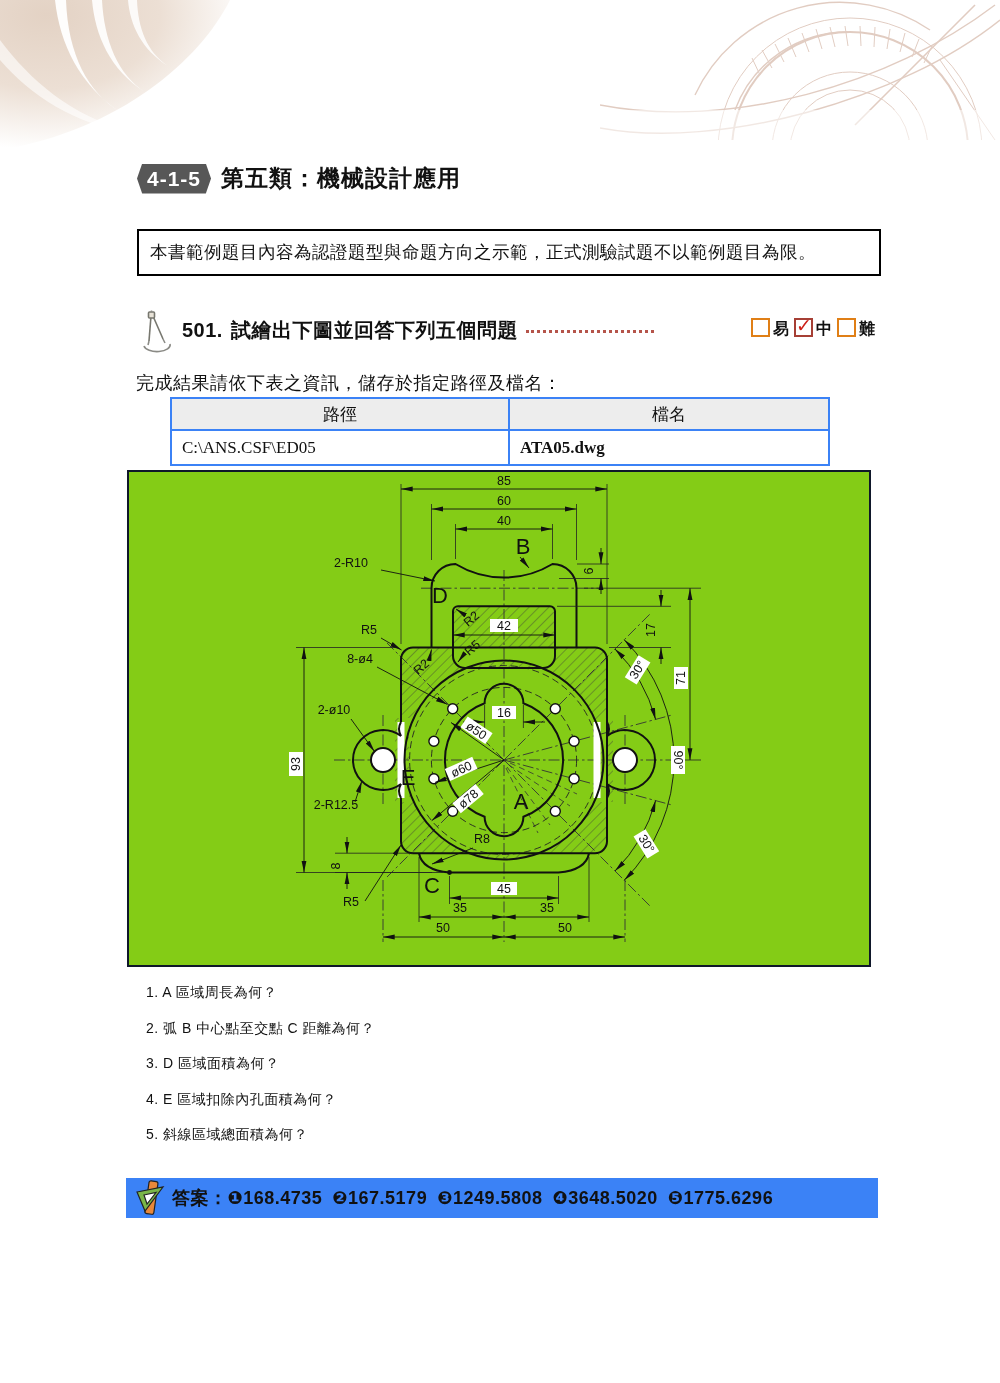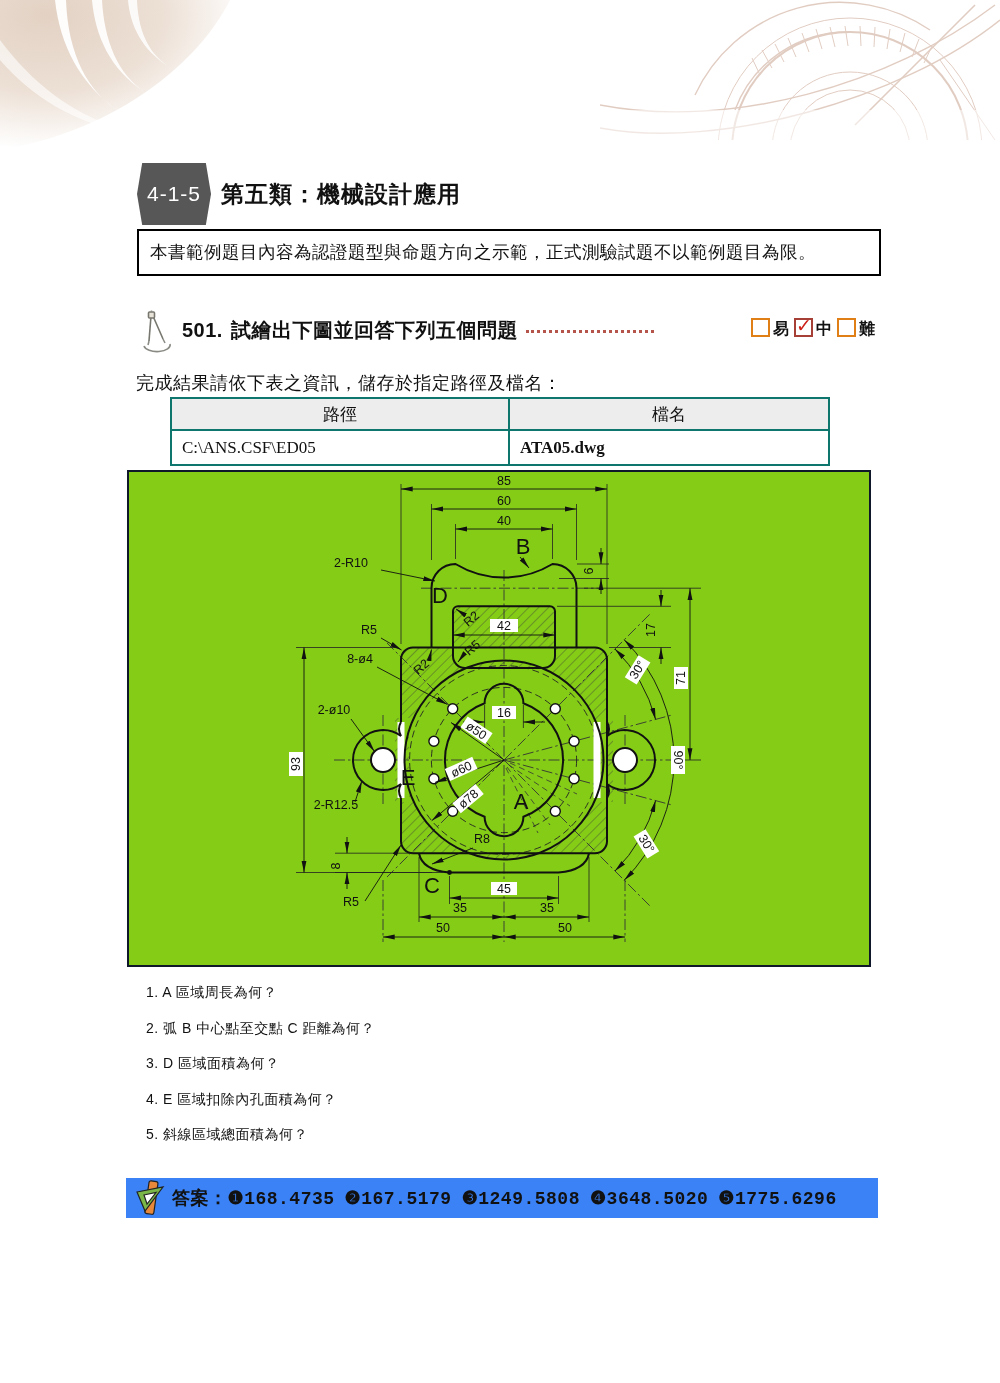--- a/index.html
+++ b/index.html
@@ -7,55 +7,55 @@
   .page{position:relative;width:1000px;height:1383px;background:#fff;overflow:hidden;}
   
   .deco-tl{position:absolute;left:0;top:0;}
   .deco-tr{position:absolute;right:0;top:0;}
   
   .hdr{position:absolute;left:88px;top:64px;font-size:19px;font-weight:bold;white-space:nowrap;}
   .hdr .pg{letter-spacing:1px;margin-right:28px;}
   .hdr .dot{margin:0 8px;}
   
   .sect{position:absolute;left:137px;top:163px;display:flex;align-items:center;}
-  .badge{background:#575757;color:#fff;font-weight:normal;font-size:21px;padding:19px 10px;letter-spacing:1px;
+  .badge{background:#575757;color:#fff;font-weight:bold;font-size:21px;padding:3px 10px;letter-spacing:1px;
          clip-path:polygon(7% 0,93% 0,100% 50%,93% 100%,7% 100%,0 50%);}
   .sect-title{font-size:23px;font-weight:bold;margin-left:10px;letter-spacing:1px;}
   
   .notice{position:absolute;left:137px;top:229px;width:718px;border:2px solid #000;
           padding:7px 11px;font-size:17.5px;line-height:1.65;letter-spacing:0.5px;}
   
   .qrow{position:absolute;left:136px;top:308px;width:744px;height:46px;}
   .qicon{position:absolute;left:0;top:2px;}
   .qtext{position:absolute;left:46px;top:9px;font-size:20px;font-weight:bold;letter-spacing:0.5px;white-space:nowrap;}
   .qnum{margin-right:8px;}
   .dots{display:inline-block;width:128px;height:4px;border-bottom:3px dotted #b5544a;margin:0 6px 4px 8px;vertical-align:baseline;}
   .diff{position:absolute;right:0;top:10px;white-space:nowrap;font-size:16px;font-weight:bold;}
   .cbox{display:inline-block;width:15px;height:15px;border:2px solid #e07f16;vertical-align:-3px;position:relative;background:#fff;}
   .cbox.checked{border-color:#a63f35;}
   .cbox .mark{position:absolute;left:0px;top:-6px;color:#cc2018;font-size:19px;font-weight:bold;}
   .diff .lbl{margin:0 5px 0 3px;}
   
   .instr{position:absolute;left:136px;top:371px;font-size:18px;letter-spacing:0.5px;}
   .ftable{position:absolute;left:170px;top:397px;width:660px;border-collapse:collapse;}
-  .ftable th,.ftable td{border:2px solid #0f766e;margin-top:45px;}
+  .ftable th,.ftable td{border:2px solid #3b82f6;margin-top:45px;}
   .ftable th{background:#ededed;font-size:17px;font-weight:normal;height:28px;}
   .ftable td{height:31px;font-size:17px;padding:1px 10px;font-family:"Liberation Serif","DejaVu Serif",serif;}
   .ftable td.fn{font-weight:bold;}
   .ftable col.c1{width:338px;}
   
   .frame{position:absolute;left:127px;top:470px;width:744px;height:497px;border:2px solid #0f172a;background:#84cc16;box-sizing:border-box;}
   
   .qs{position:absolute;left:146px;top:984px;font-size:14px;letter-spacing:0.5px;}
   .qs div{margin-bottom:17.5px;}
   
   .ans{position:absolute;left:126px;top:1178px;width:752px;height:40px;background:#3b82f6;
        display:flex;align-items:center;font-size:18px;font-weight:bold;letter-spacing:0.5px;}
   .ans .aicon{margin:0 6px 0 8px;}
-  .ans span.item{margin-right:10px;font-family:Liberation Mono, monospace;}
+  .ans span.item{margin-right:10px;}
   
   svg text{font-family:"Liberation Sans","DejaVu Sans",sans-serif;}
   .cad text{fill:#111;}
 </style>
 </head>
 <body>
 
 <div class="page">
 
   <svg class="deco-tl" width="230" height="150" viewBox="0 0 230 150">

